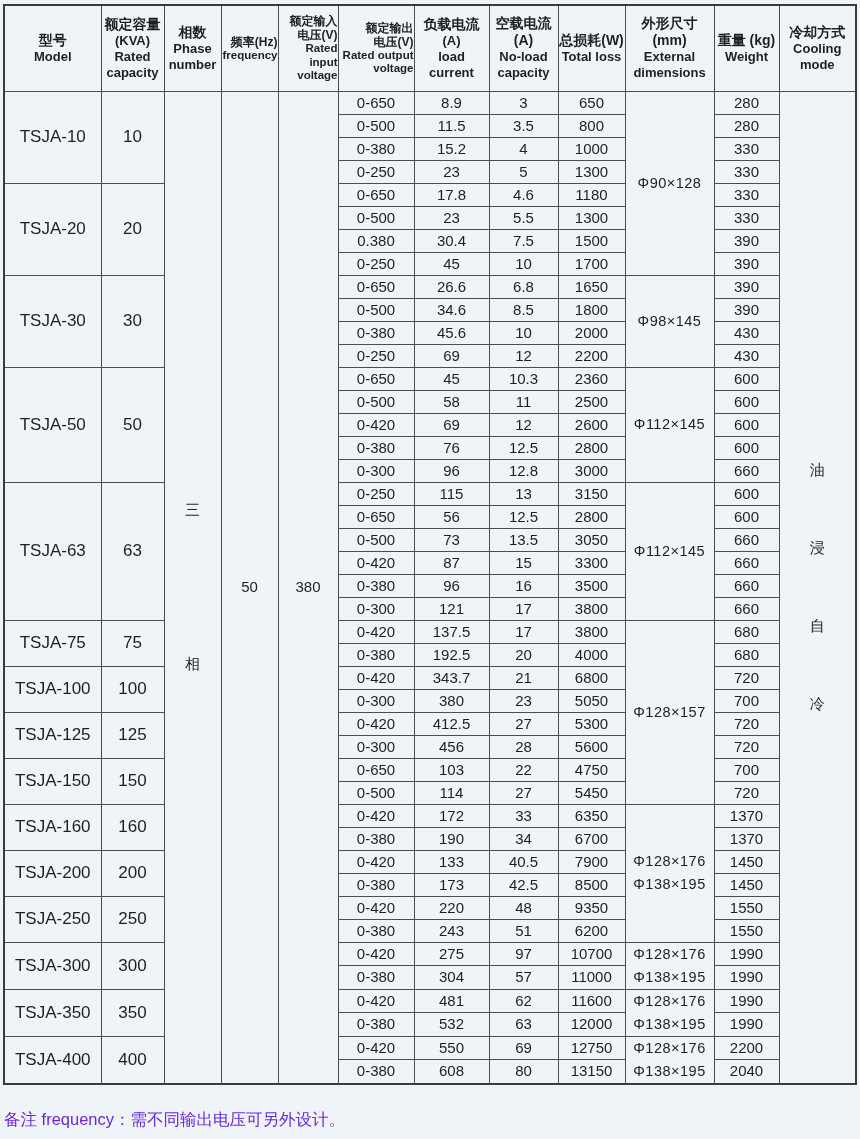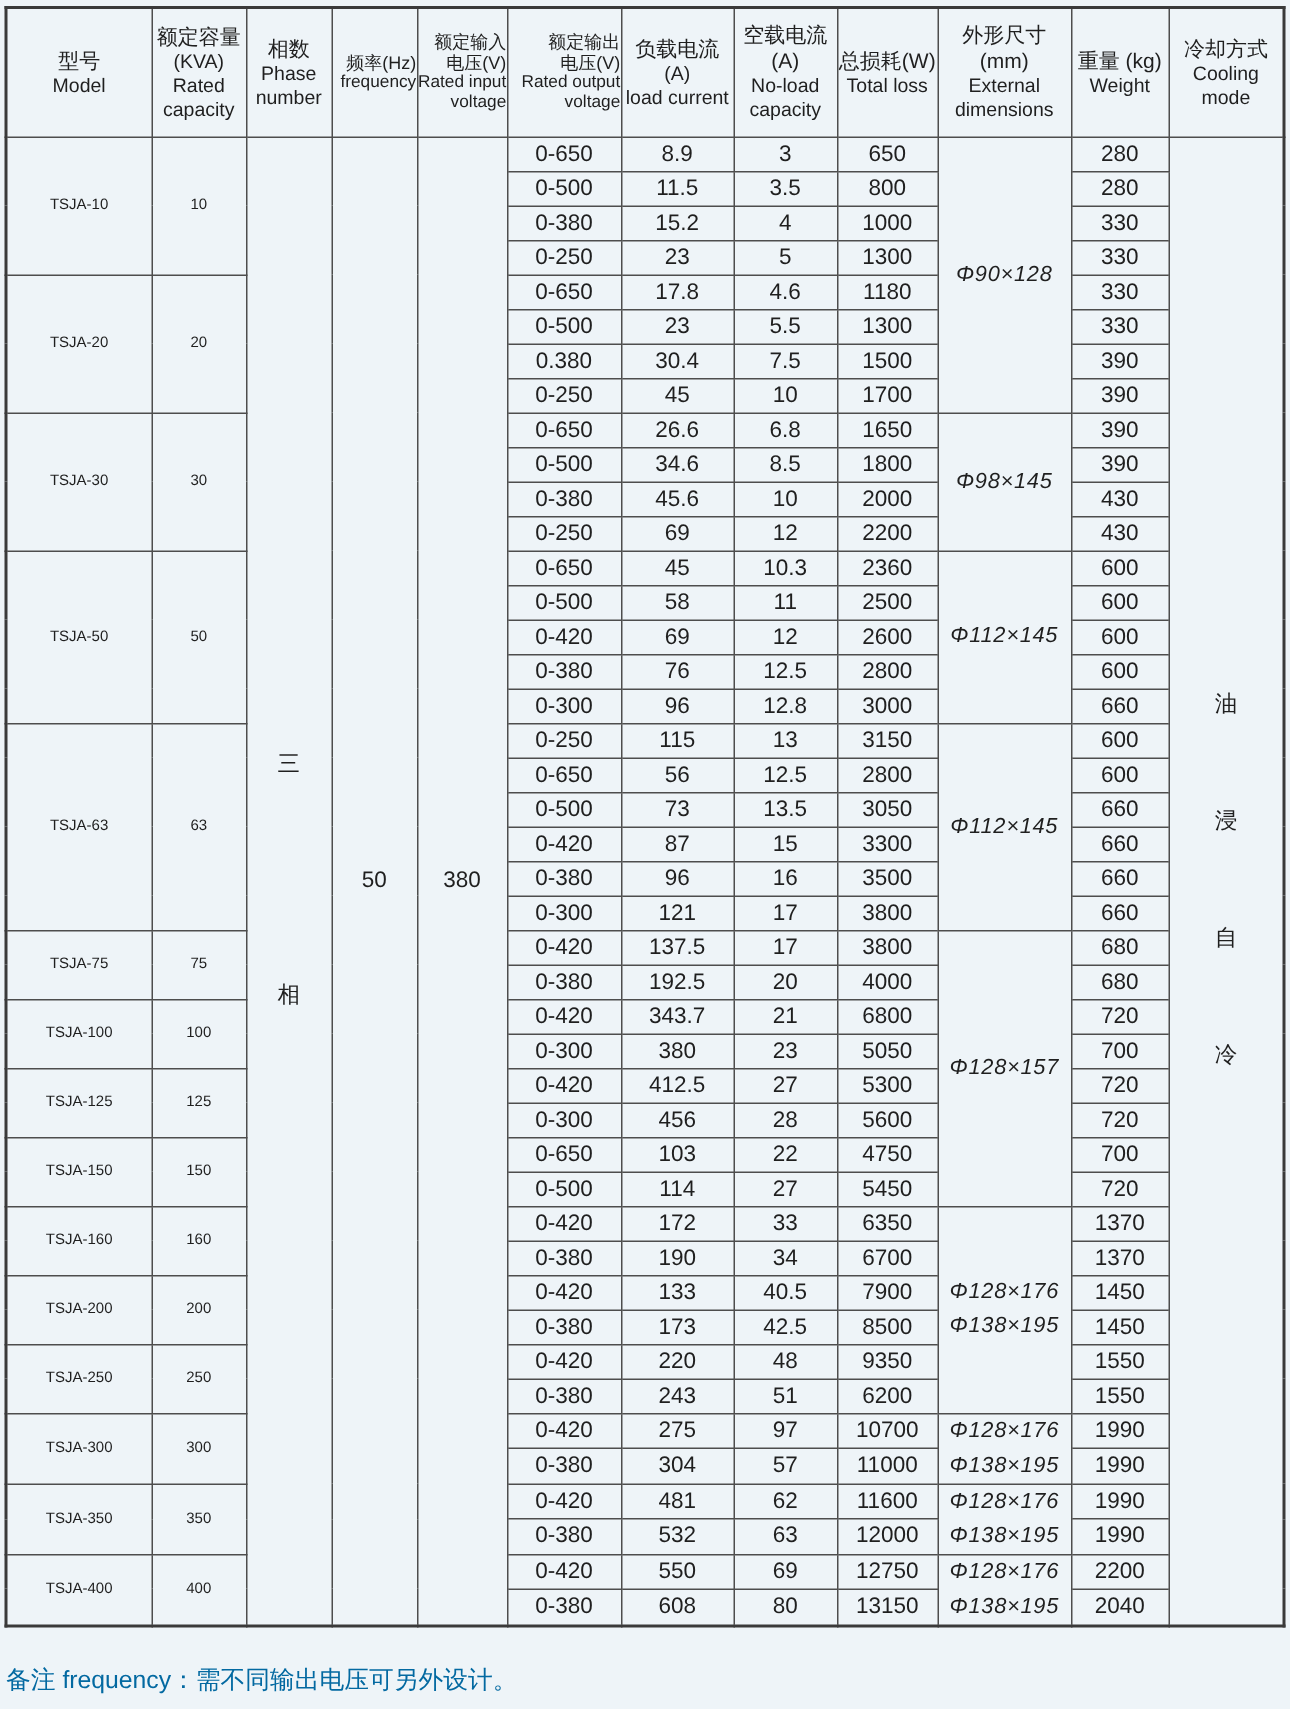--- a/index.html
+++ b/index.html
@@ -18,36 +18,36 @@
   th,td{
     border:1px solid #4d4d4d;
     text-align:center;
     vertical-align:middle;
     padding:0;
     overflow:hidden;
     background:transparent;
   }
   thead tr{height:86px;}
   tbody td{height:22px;line-height:22px;font-size:15px;}
-  th{font-weight:normal;font-size:13px;line-height:16px;}
+  th{font-weight:bold;font-size:13px;line-height:16px;}
   th .zh{font-size:14px;line-height:17px;}
   th.small{font-size:11.5px;line-height:13.5px;text-align:right;}
   th.small .zh{font-size:12px;line-height:14px;}
-  td.dims-cell{font-size:14.5px;line-height:23px;letter-spacing:0.5px;font-style:italic;}
-  td.model-cell,td.cap-cell{font-size:10px;}
+  td.dims-cell{font-size:14.5px;line-height:23px;letter-spacing:0.5px;}
+  td.model-cell,td.cap-cell{font-size:17px;}
   .vstack{
     display:flex;flex-direction:column;align-items:center;justify-content:center;
     width:100%;height:100%;
   }
   .phase-stack{gap:138px;font-size:15px;line-height:16px;}
   .cooling-stack{gap:62px;font-size:15px;line-height:16px;}
   #footnote{
     margin:24px 0 0 4px;
     font-size:16.5px;
-    color:#0369a1;
+    color:#6d28d9;
   }
 </style>
 </head>
 <body>
 
 <table>
     <colgroup>
       <col style="width: 97px;">
       <col style="width: 63px;">
       <col style="width: 57px;">

